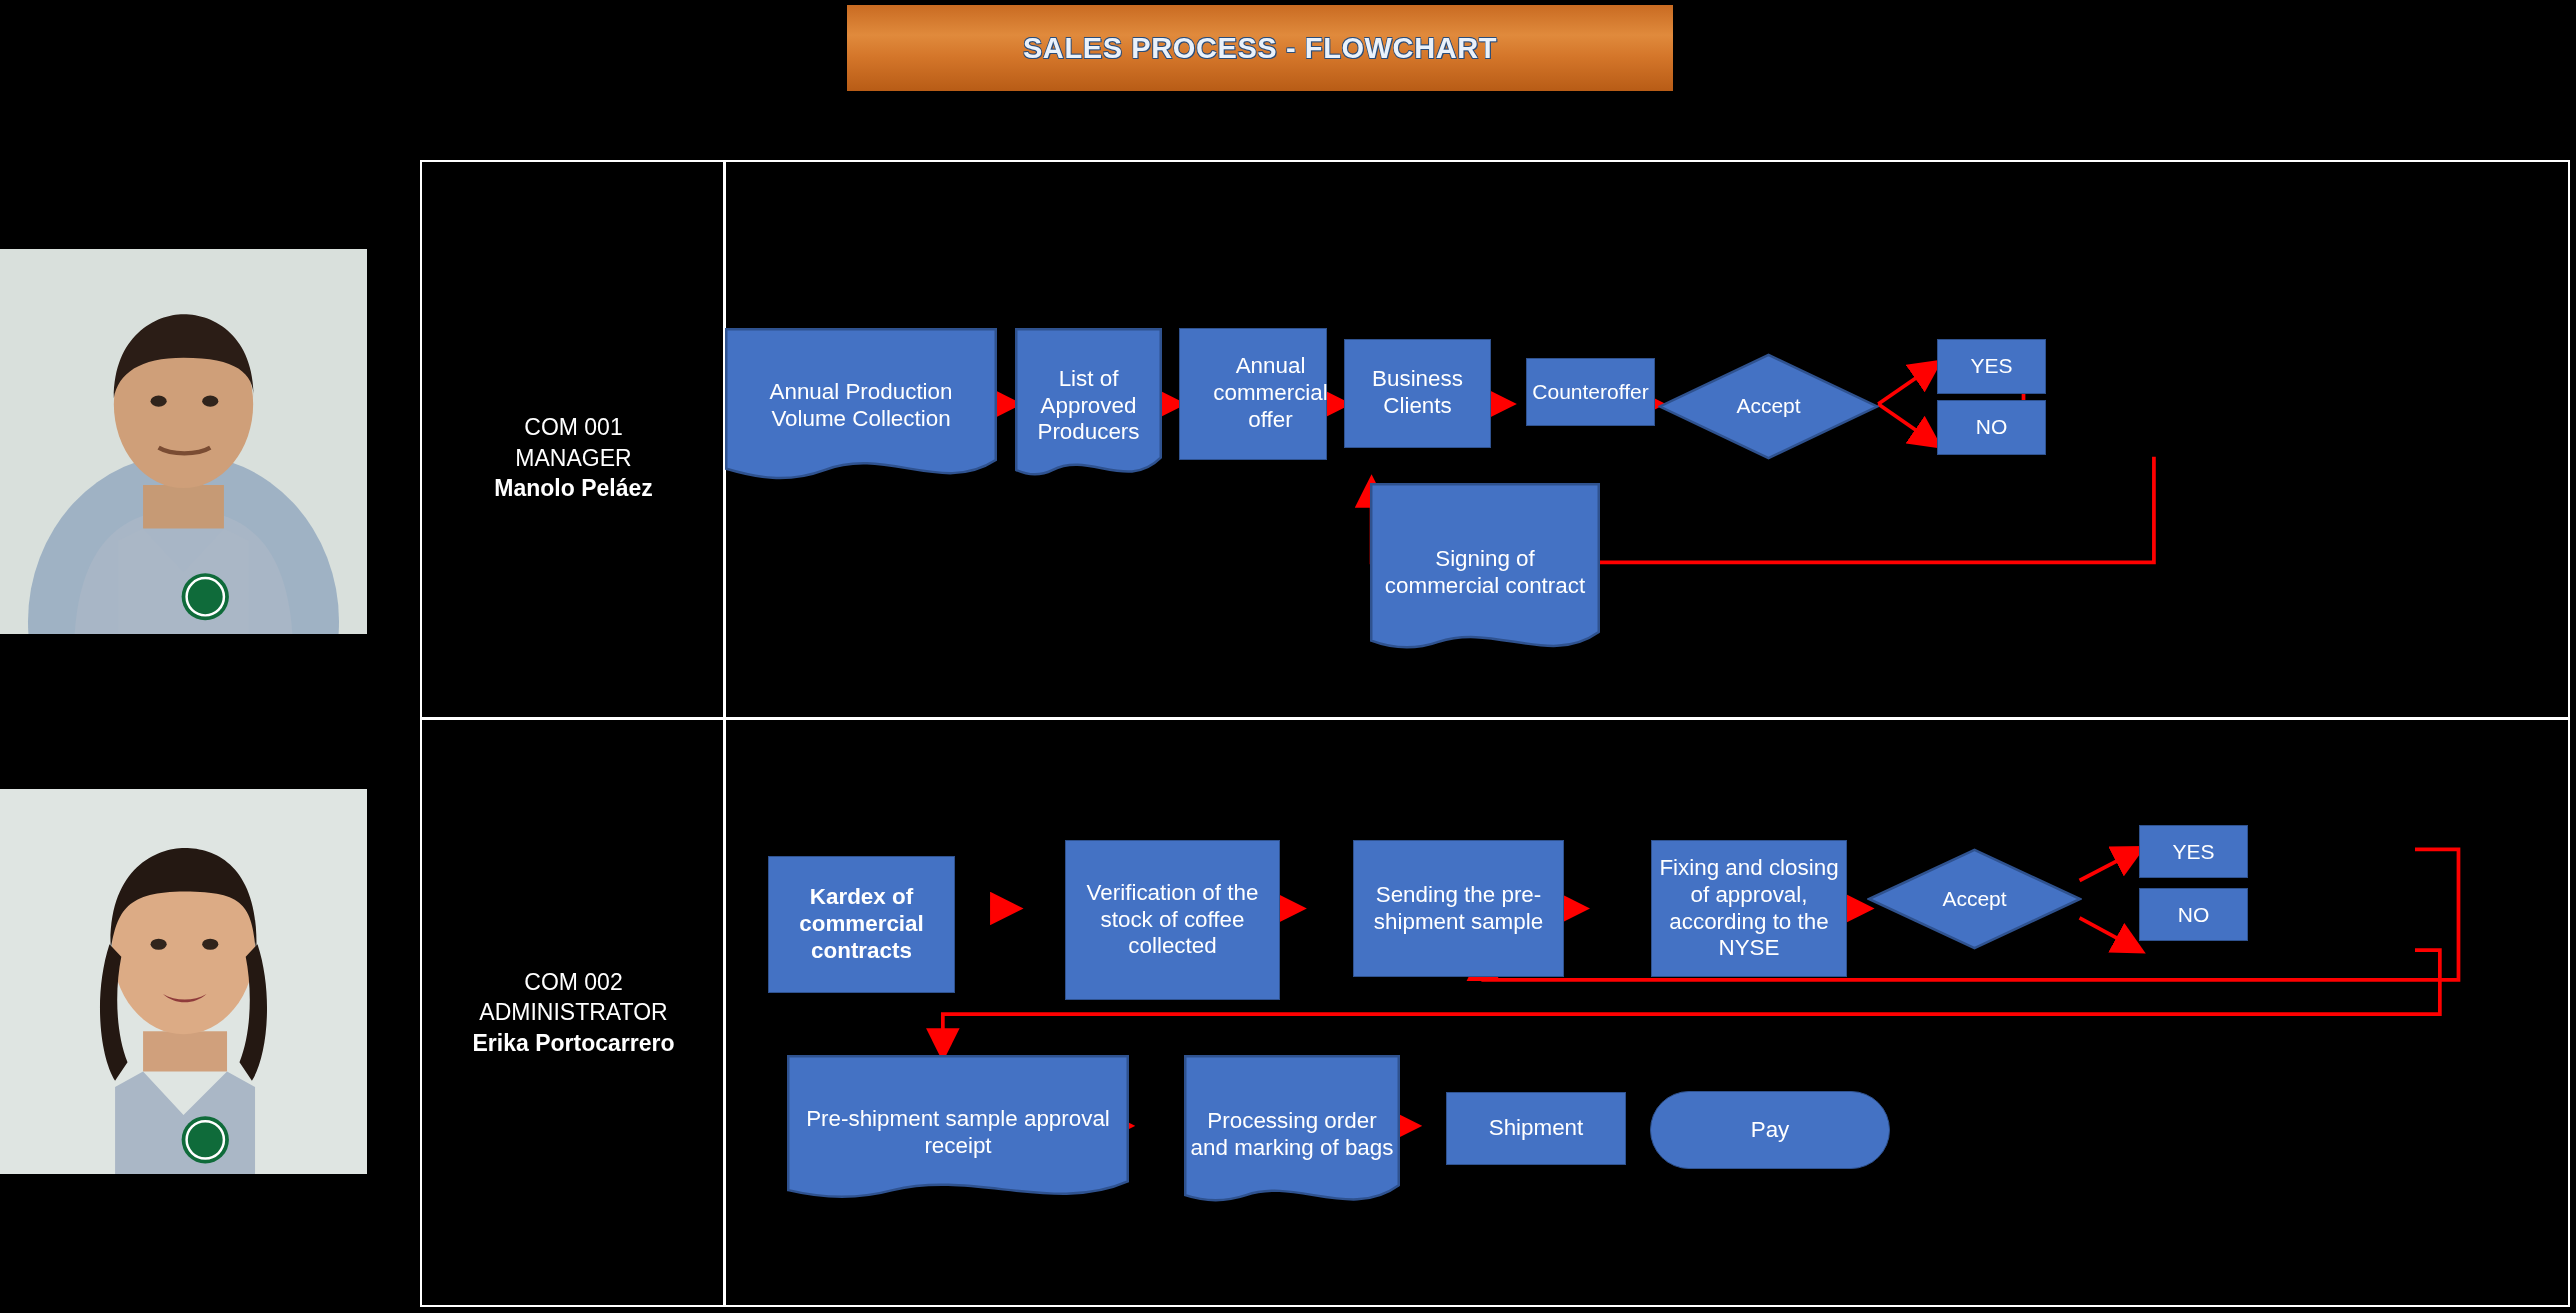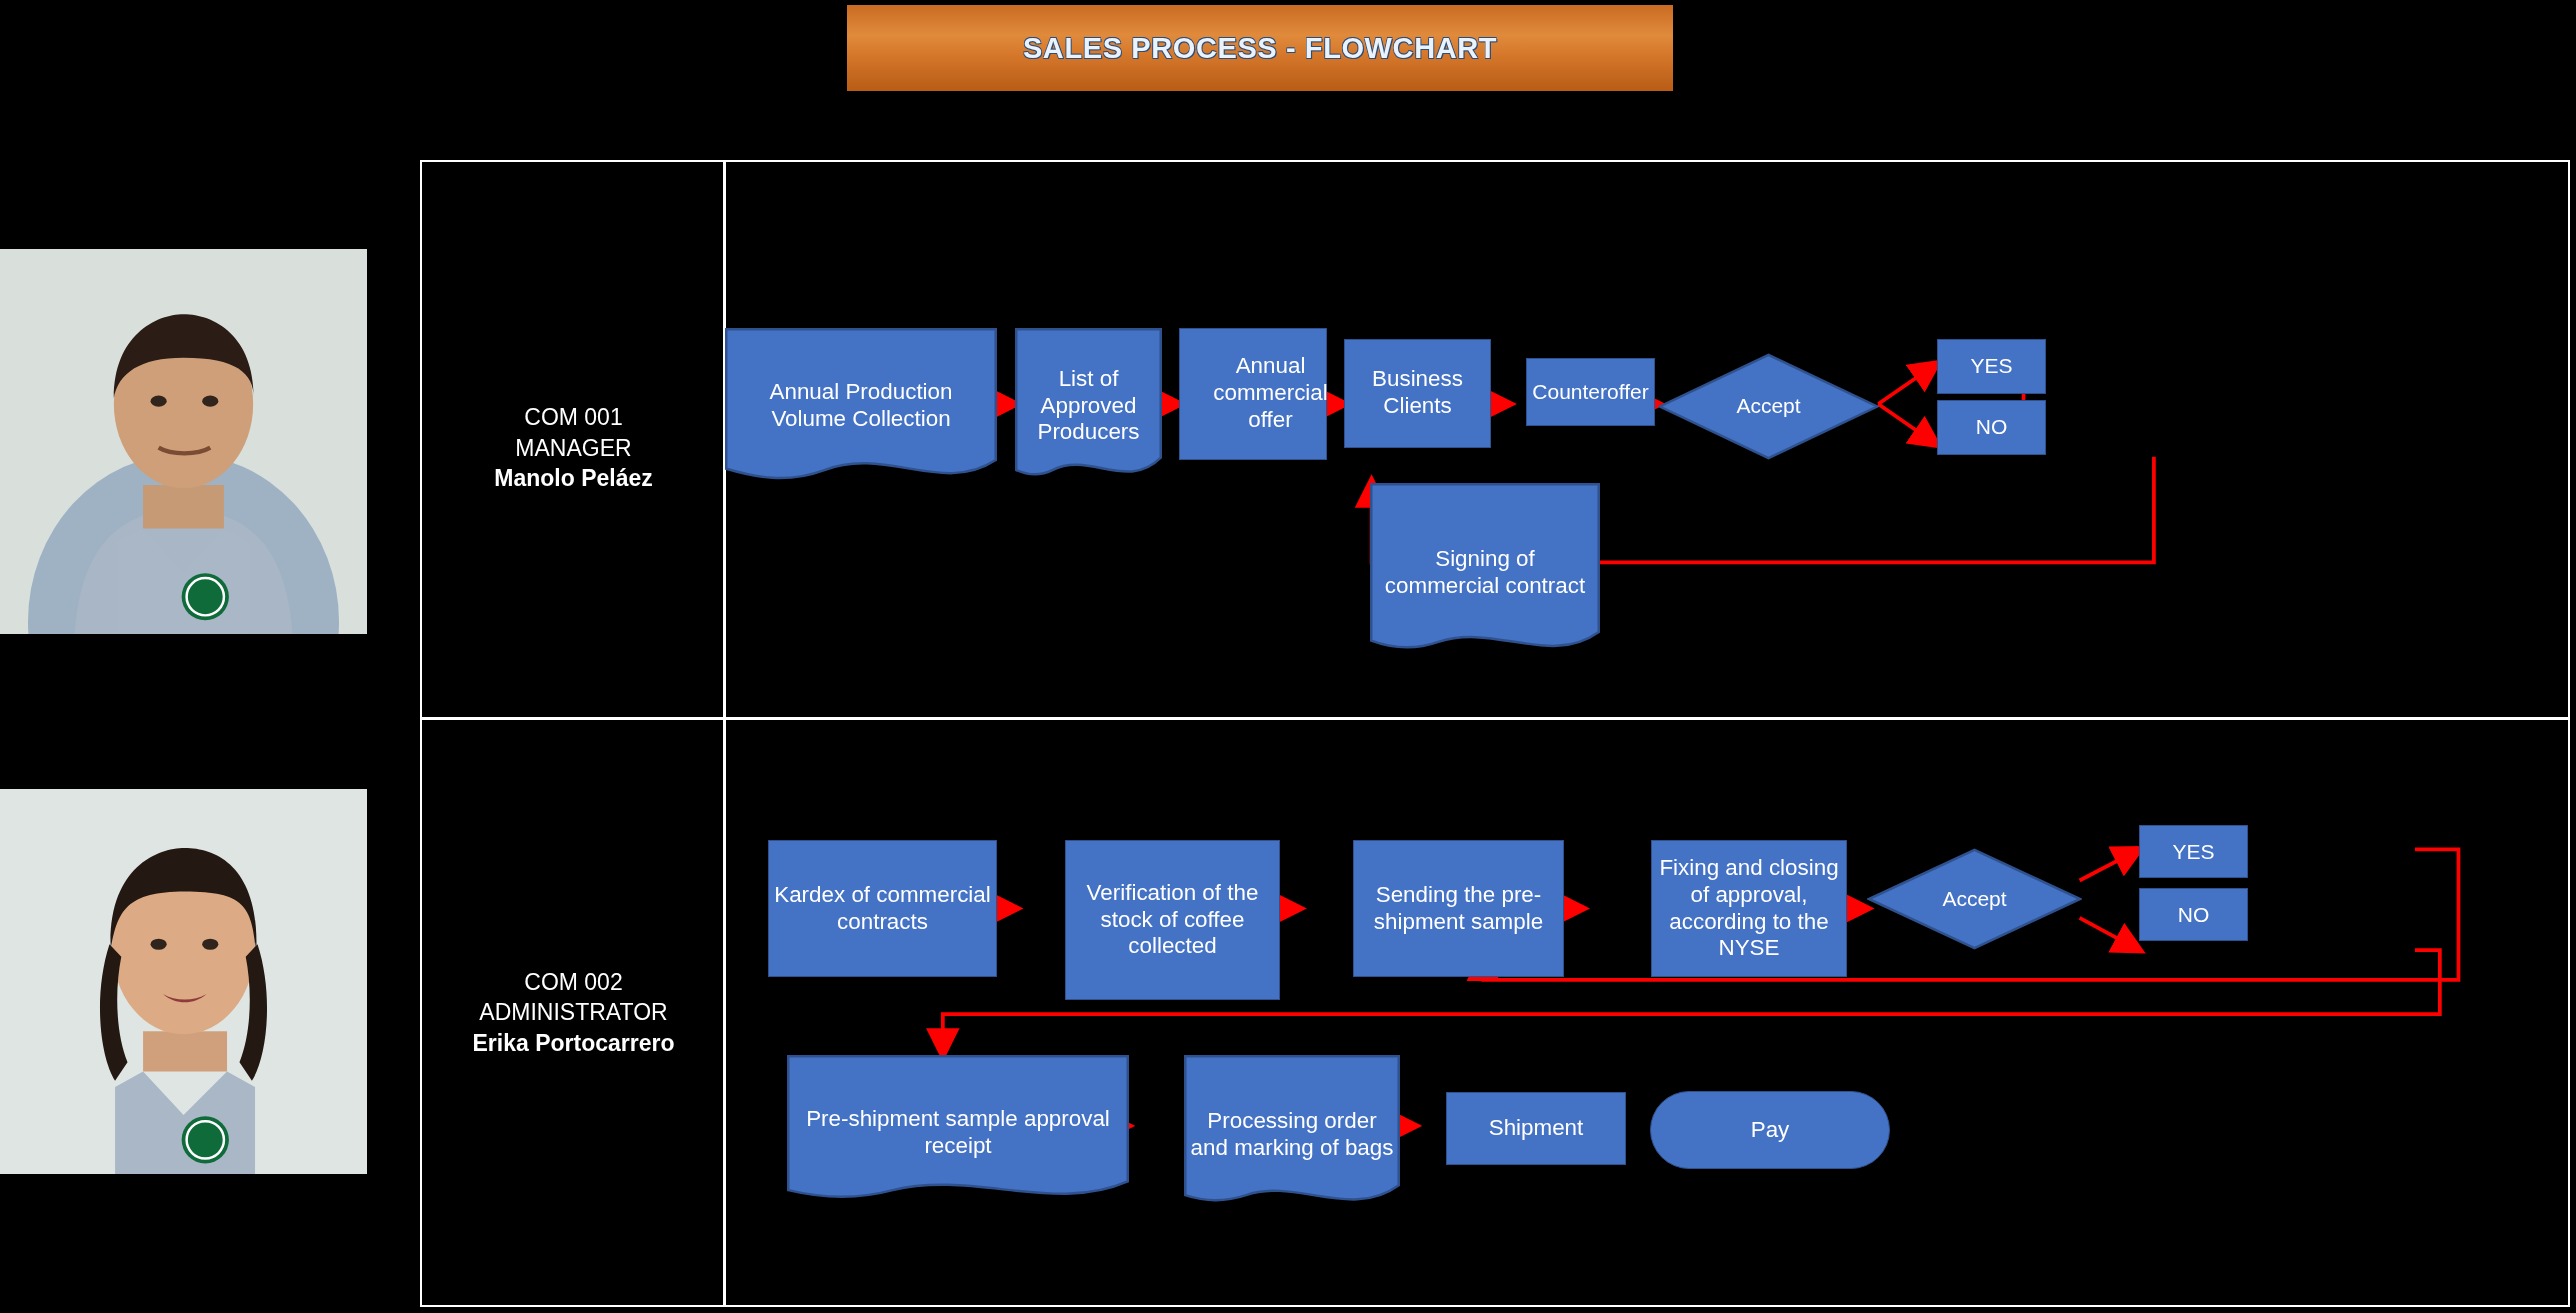--- a/index.html
+++ b/index.html
@@ -96,21 +96,21 @@
     <circle cx="330" cy="565" r="38" fill="#0f6b3a"></circle>
     <circle cx="330" cy="565" r="30" fill="#0f6b3a" stroke="#fff" stroke-width="4"></circle>
   </svg>
 </div>
 
 <div id="matrix">
 
   <div class="row-divider" style="top:555px;"></div>
   <div class="col-divider" style="left:301px;"></div>
 
-  <div class="role-cell" style="top:10px;height:552px;">
+  <div class="role-cell" style="top:20px;height:552px;">
     <div>COM 001</div>
     <div>MANAGER</div>
     <div class="bold">Manolo Peláez</div>
   </div>
 
   <div class="flow" style="left:303px;top:2.5px;width:1842px;height:552px;">
 
     <svg class="conn" width="1842" height="552" viewBox="0 0 2964 889">
       <defs>
         <marker id="ah" markerWidth="9" markerHeight="9" refX="7" refY="4.5" orient="auto">
@@ -200,21 +200,21 @@
         <path d="M2180 320 L2276 372"></path>
         <path d="M2720 210 L2790 210 L2790 420 L1220 420 L1220 380"></path>
         <path d="M2720 372 L2760 372 L2760 475 L350 475 L350 540"></path>
         <line x1="618" y1="655" x2="648" y2="655"></line>
         <line x1="1080" y1="655" x2="1110" y2="655"></line>
         <line x1="1400" y1="655" x2="1430" y2="655"></line>
         <line x1="1620" y1="655" x2="1650" y2="655"></line>
       </g>
     </svg>
 
-    <div class="node" style="left:43px;top:121px;width:229px;height:137px;">
+    <div class="node" style="left:43px;top:137px;width:187px;height:137px;font-weight:bold;">
       <span>Kardex of commercial contracts</span>
     </div>
 
     <div class="node" style="left:340px;top:121px;width:215px;height:160px;">
       <span>Verification of the stock of coffee collected</span>
     </div>
 
     <div class="node" style="left:628px;top:121px;width:211px;height:137px;">
       <span>Sending the pre-shipment sample</span>
     </div>

